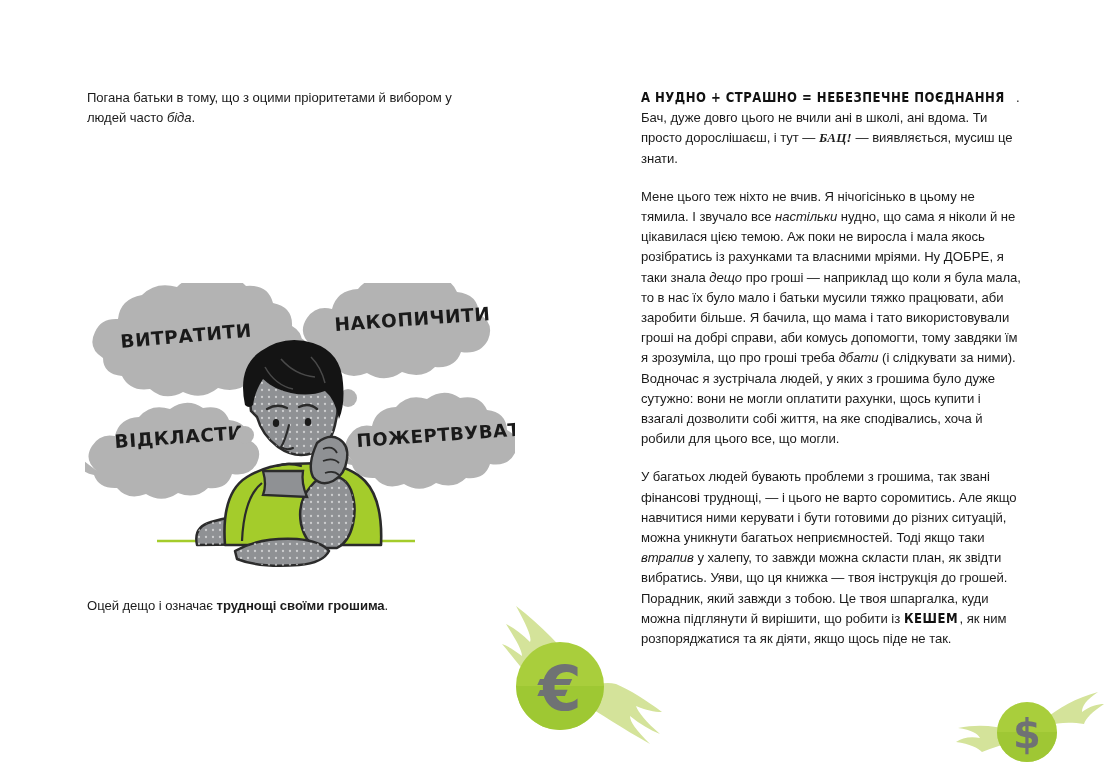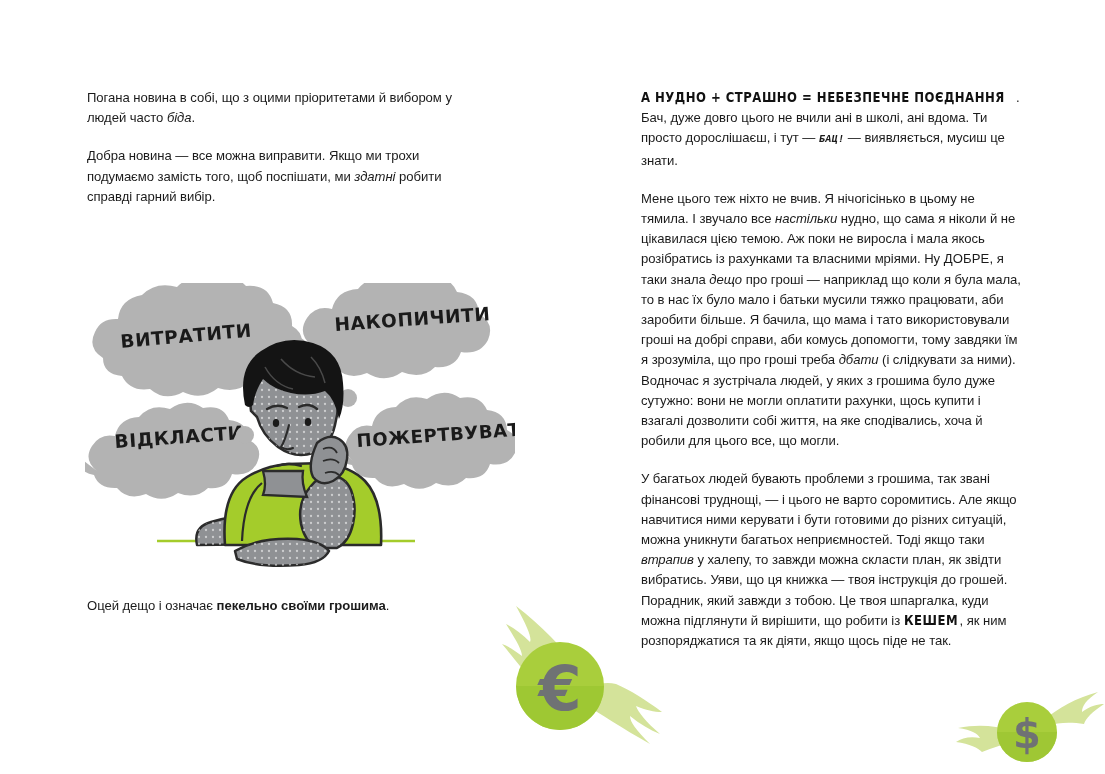--- a/index.html
+++ b/index.html
@@ -54,23 +54,23 @@
     font-weight: bold;
     font-size: 13.4px;
     letter-spacing: 0.5px;
     color: #111;
     font-stretch: condensed;
     transform: scaleX(0.97);
     display: inline-block;
     transform-origin: left center;
   }
   .display-inline {
-    font-family: Liberation Mono, monospace;
-    font-weight: bold;
-    font-size: 10px;
+    font-family: Liberation Serif, serif;
+    font-weight: bold;
+    font-size: 13px;
     letter-spacing: 0.3px;
   }
 
   
   .page-num {
     position: absolute;
     top: 731px;
     font-family: Liberation Mono, monospace;
     font-size: 11px;
     font-weight: bold;
@@ -103,22 +103,21 @@
   #coin-euro   { left: 470px; top: 598px; width: 205px; height: 176px; }
   #coin-dollar { left: 952px; top: 686px; width: 153px; height: 88px; }
   .coin-wrap svg { display: block; }
 </style>
 </head>
 <body>
 
 <div id="spread">
 
   <div class="column col-left">
-    <p class="para"><span>Погана новина в собі, що з оцими пріоритетами й вибором у людей часто </span><em class="it">біда</em><span>.</span></p>
-    <p class="para"><span>Добра новина — все можна виправити. Якщо ми трохи подумаємо замість того, щоб поспішати, ми </span><em class="it">здатні</em><span> робити справді гарний вибір.</span></p>
+    <p class="para"><span>Погана батьки в тому, що з оцими пріоритетами й вибором у людей часто </span><em class="it">біда</em><span>.</span></p>
   </div>
 
   <div id="illustration">
     <svg width="430" height="290" viewBox="0 0 430 290" xmlns="http://www.w3.org/2000/svg">
       <defs>
         <pattern id="dots" width="7" height="7" patternUnits="userSpaceOnUse">
           <circle cx="2" cy="2" r="1.15" fill="#ffffff" opacity="0.55"></circle>
         </pattern>
         <pattern id="dots-dark" width="7" height="7" patternUnits="userSpaceOnUse">
           <circle cx="2" cy="2" r="1.15" fill="#ffffff" opacity="0.22"></circle>
@@ -204,21 +203,21 @@
 
         <path d="M232 160 q12 -10 22 -4 q10 6 8 20 q-2 16 -14 22 q-12 6 -20 -4 q-6 -12 4 -34z" fill="#8f9194" stroke="#2b2b2b" stroke-width="2.4" stroke-linejoin="round"></path>
         <path d="M238 166 q10 -4 14 4" fill="none" stroke="#2b2b2b" stroke-width="1.8"></path>
         <path d="M238 178 q10 -4 16 2" fill="none" stroke="#2b2b2b" stroke-width="1.8"></path>
         <path d="M240 190 q9 -3 14 2" fill="none" stroke="#2b2b2b" stroke-width="1.8"></path>
       </g>
     </svg>
   </div>
 
   <div class="column col-left" style="top:596px;">
-    <p class="para"><span>Оцей дещо і означає </span><strong class="bd">пекельно своїми грошима</strong><span>.</span></p>
+    <p class="para"><span>Оцей дещо і означає </span><strong class="bd">труднощі своїми грошима</strong><span>.</span></p>
   </div>
 
   <div class="page-num pn-left">12</div>
 
   <div class="column col-right">
     <p class="para"><span class="display-head">А НУДНО + СТРАШНО = НЕБЕЗПЕЧНЕ ПОЄДНАННЯ</span><span>. Бач, дуже довго цього не вчили ані в школі, ані вдома. Ти просто дорослішаєш, і тут — </span><span class="display-inline" style="font-style: italic;">БАЦ!</span><span> — виявляється, мусиш це знати.</span></p>
     <p class="para"><span>Мене цього теж ніхто не вчив. Я нічогісінько в цьому не тямила. І звучало все </span><em class="it">настільки</em><span> нудно, що сама я ніколи й не цікавилася цією темою. Аж поки не виросла і мала якось розібратись із рахунками та власними мріями. Ну </span><span class="caps">ДОБРЕ</span><span>, я таки знала </span><em class="it">дещо</em><span> про гроші — наприклад що коли я була мала, то в нас їх було мало і батьки мусили тяжко працювати, аби заробити більше. Я бачила, що мама і тато використовували гроші на добрі справи, аби комусь допомогти, тому завдяки їм я зрозуміла, що про гроші треба </span><em class="it">дбати</em><span> (і слідкувати за ними). Водночас я зустрічала людей, у яких з грошима було дуже сутужно: вони не могли оплатити рахунки, щось купити і взагалі дозволити собі життя, на яке сподівались, хоча й робили для цього все, що могли.</span></p>
     <p class="para"><span>У багатьох людей бувають проблеми з грошима, так звані фінансові труднощі, — і цього не варто соромитись. Але якщо навчитися ними керувати і бути готовими до різних ситуацій, можна уникнути багатьох неприємностей. Тоді якщо таки </span><em class="it">втрапив</em><span> у халепу, то завжди можна скласти план, як звідти вибратись. Уяви, що ця книжка — твоя інструкція до грошей. Порадник, який завжди з тобою. Це твоя шпаргалка, куди можна підглянути й вирішити, що робити із </span><span class="display-head">КЕШЕМ</span><span>, як ним розпоряджатися та як діяти, якщо щось піде не так.</span></p>
   </div>
 

